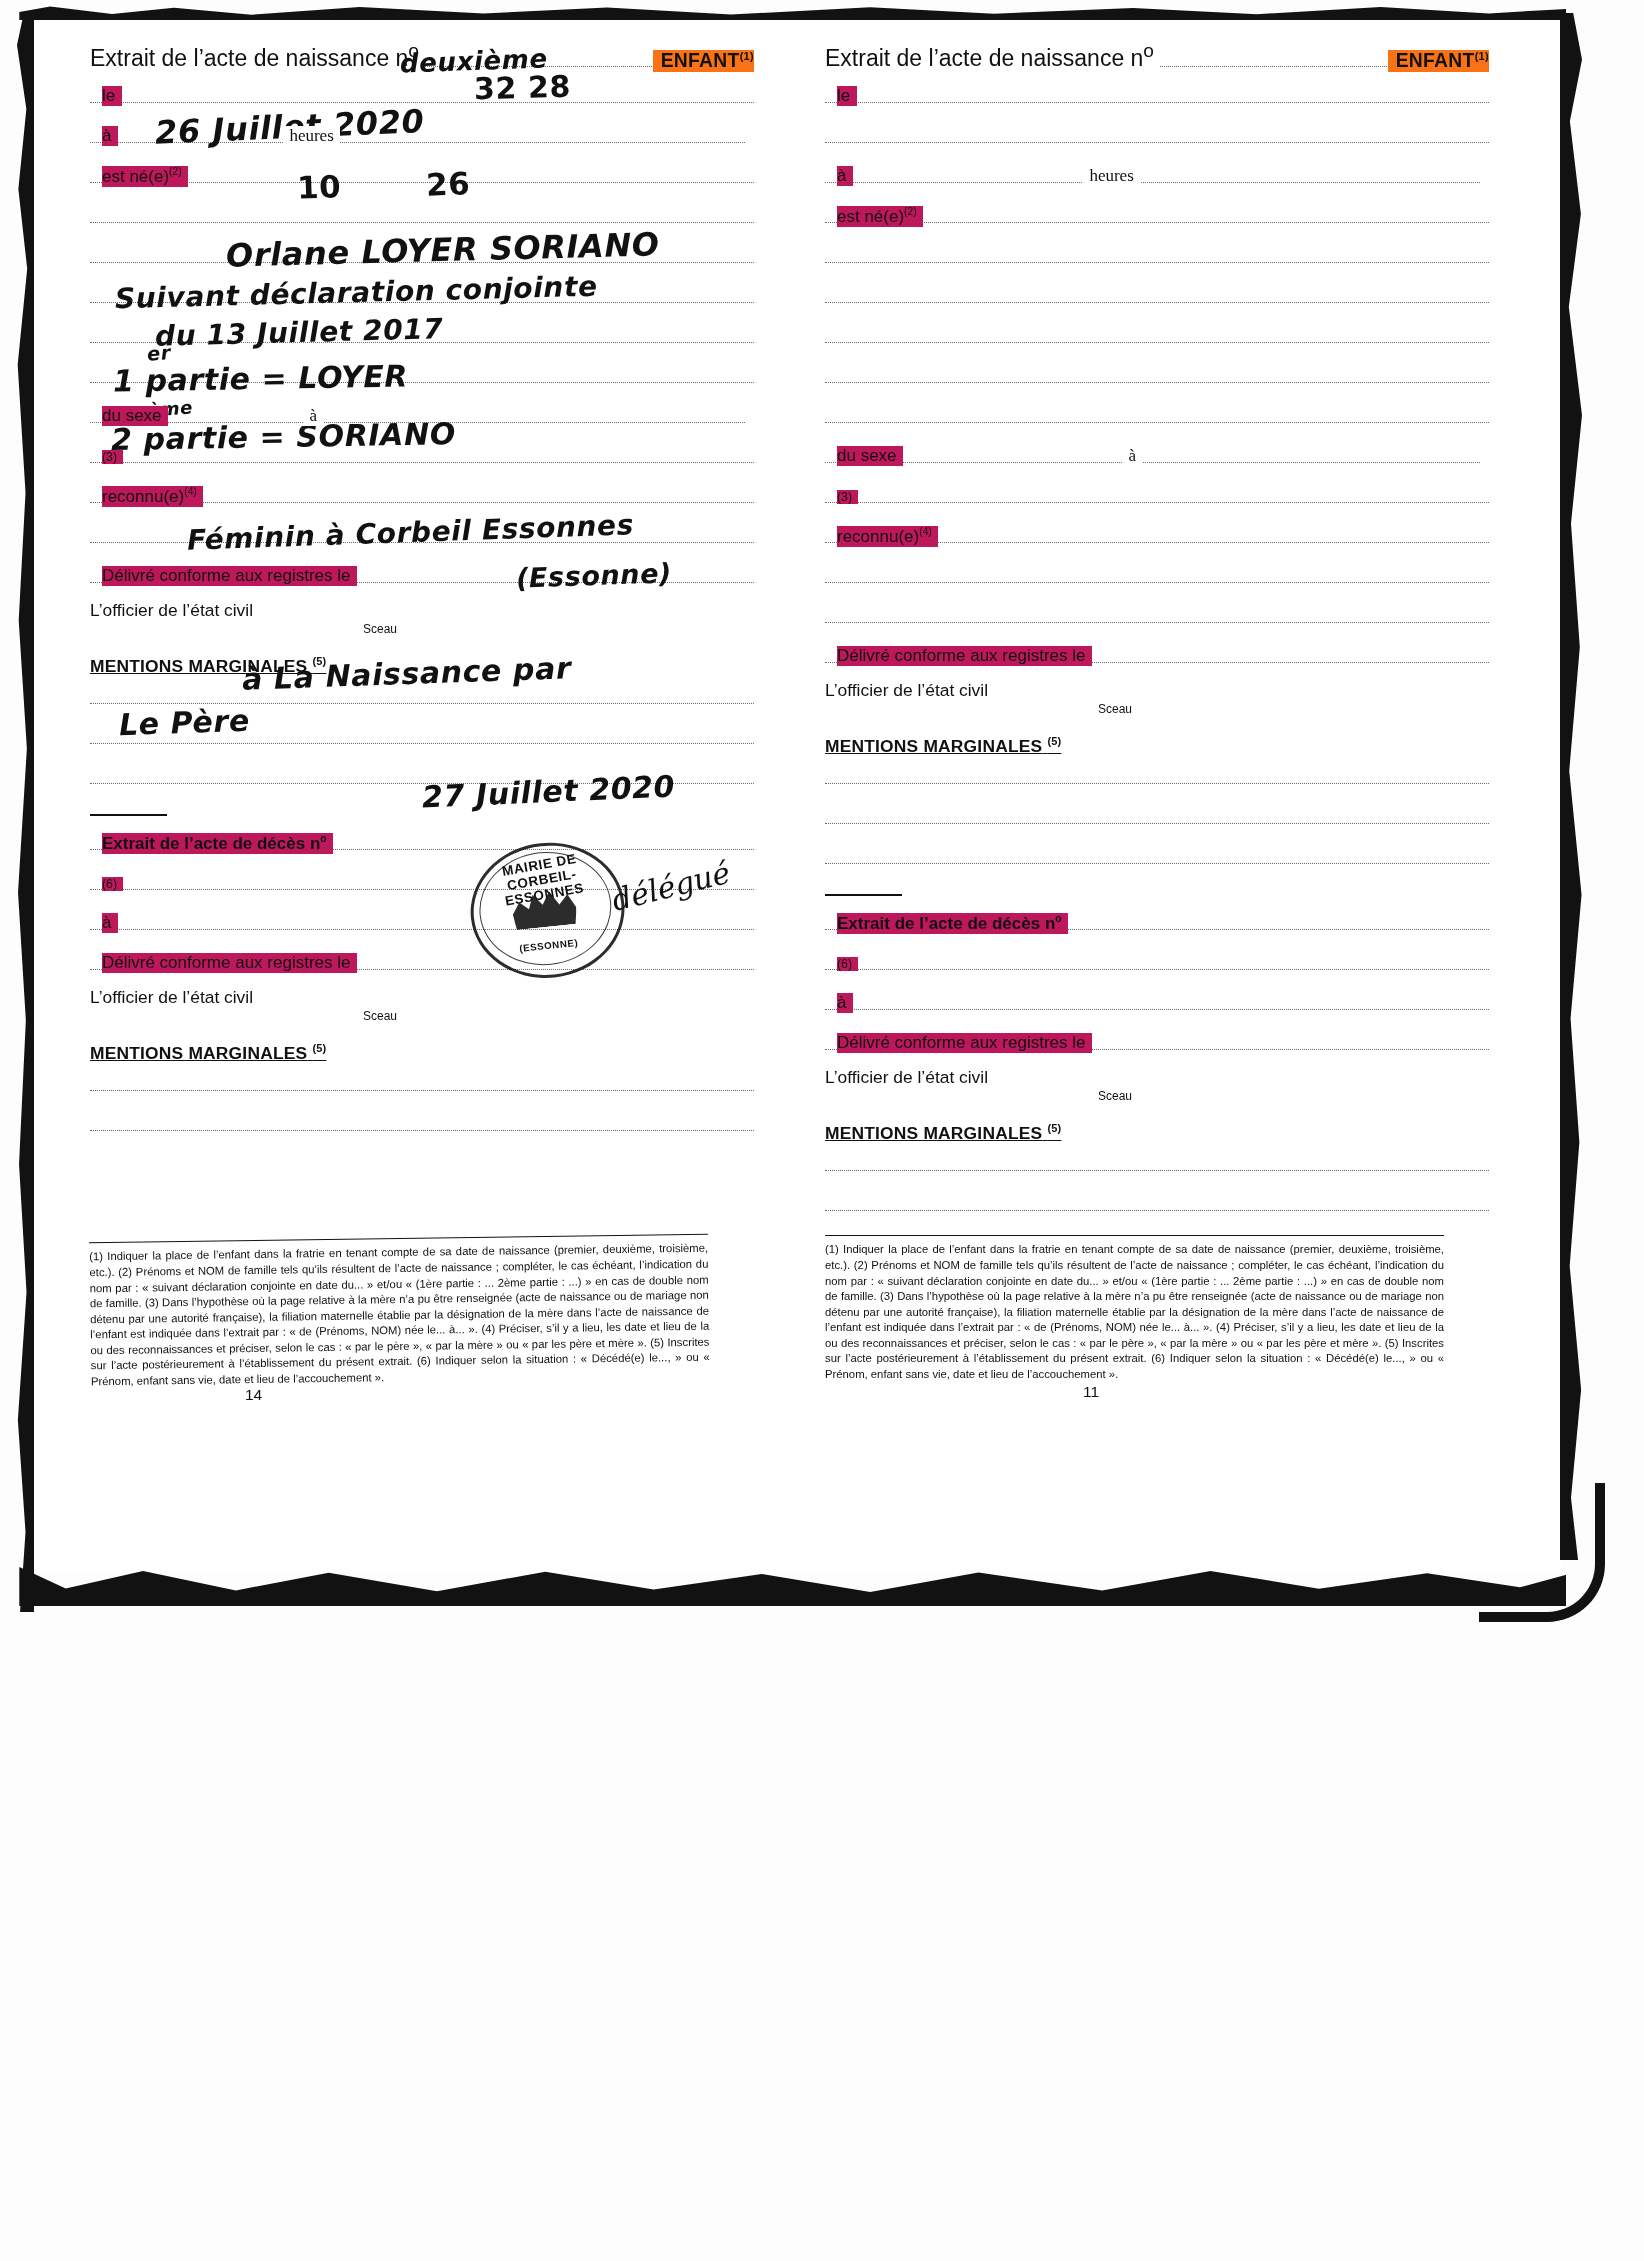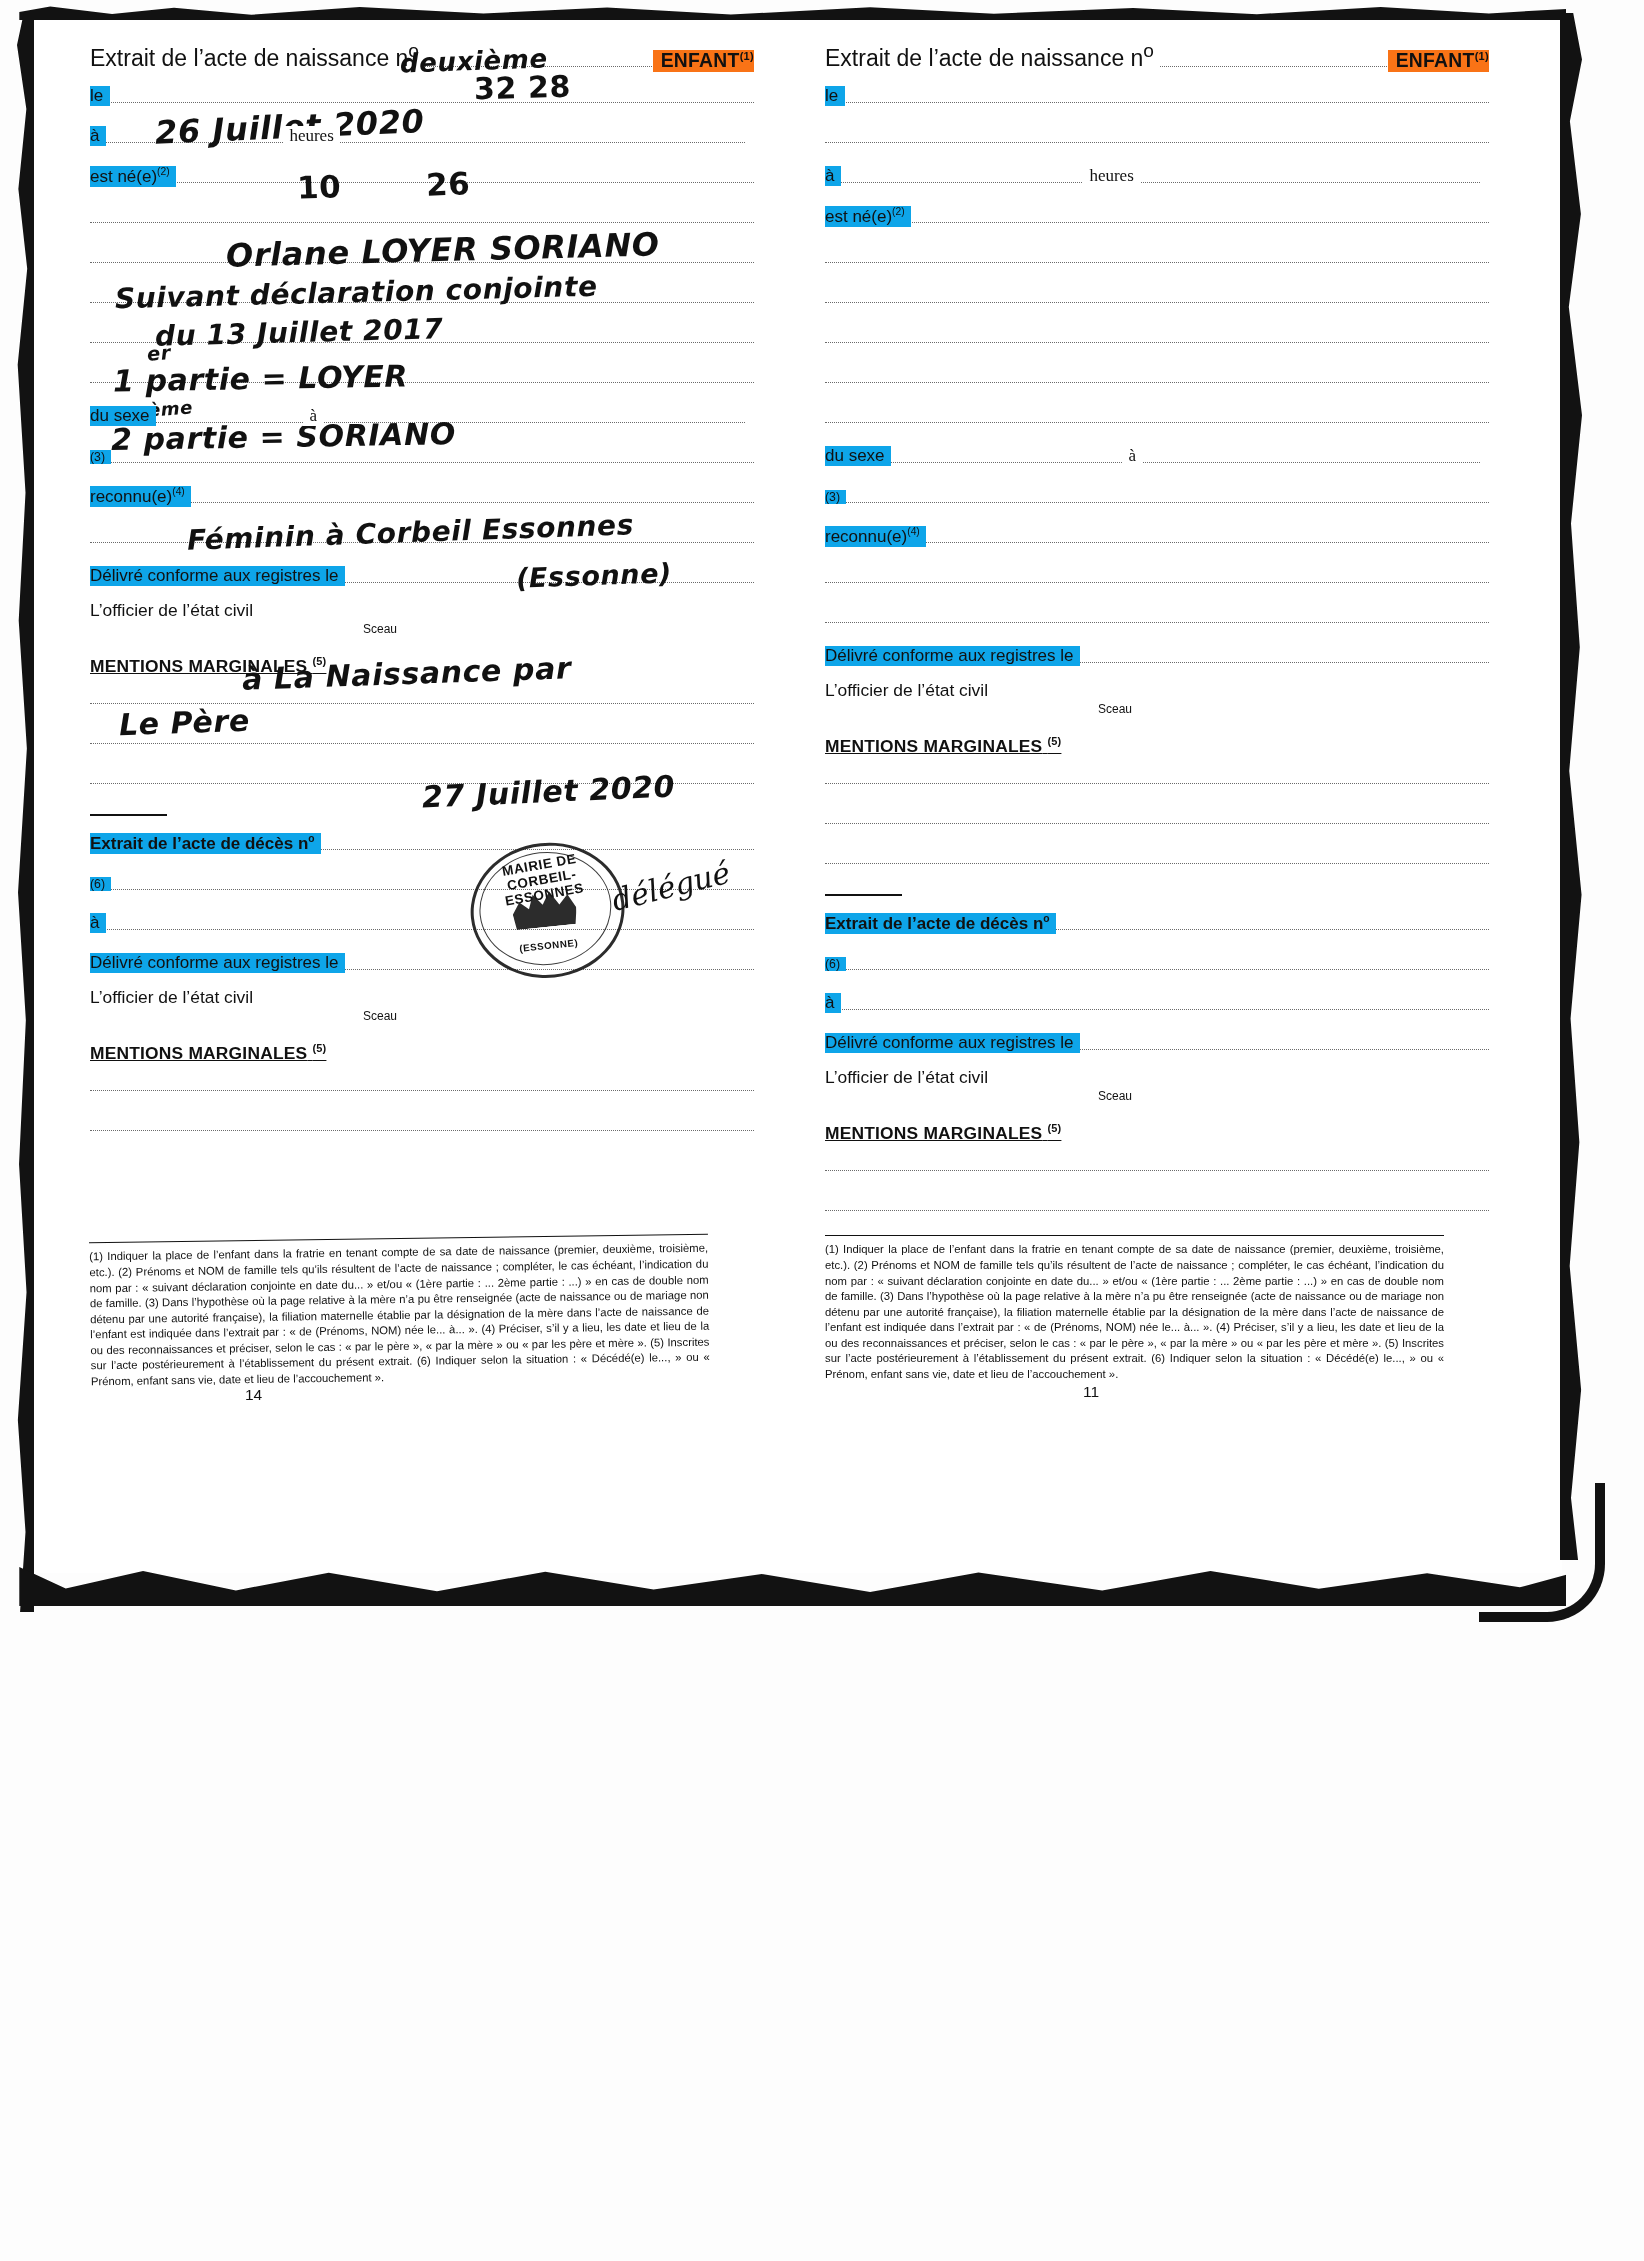--- a/index.html
+++ b/index.html
@@ -41,21 +41,21 @@
     position:absolute;right:0;bottom:3.9px;background:#f97316;padding-left:7.7px;
     font-size:19.3px;font-weight:bold;letter-spacing:0.3px;
   }
   .hdr .enfant sup{font-size:11px;font-weight:bold;}
   .hdr .pre{
     position:absolute;left:0;bottom:3.9px;background:#fff;padding-right:6.4px;
     font-size:23px;
   }
 
   .line{position:relative;height:40px;font-size:17px;}
-  .line .lbl{position:absolute;left:0;top:10.3px;background:#0ea5e9;padding-right:6.4px;z-index:2;white-space:nowrap;}
+  .line .lbl{position:absolute;left:12px;top:10.3px;background:#be185d;padding-right:6.4px;z-index:2;white-space:nowrap;}
   .line .lbl sup{font-size:10.3px;}
   .line .mid{position:absolute;top:10.3px;background:#fff;padding:0 6.4px;z-index:2;white-space:nowrap;font-family:Liberation Serif, serif;}
   .line .rule{position:absolute;left:0;right:0;top:26px;border-bottom:1.9px dotted #6a6a6a;}
   .line .rule.short{right:9px;}
   .plain{position:relative;height:40px;}
   .plain .rule{position:absolute;left:0;right:0;top:26px;border-bottom:1.9px dotted #6a6a6a;}
 
   .officier{font-size:17.4px;text-align:left;padding-right:71px;margin-top:3.9px;}
   .sceau{font-size:12px;text-align:center;padding-right:84px;margin-top:1.3px;}
   .mentions{font-size:17.4px;font-weight:bold;letter-spacing:0.2px;margin-top:19.3px;text-decoration:underline;}

